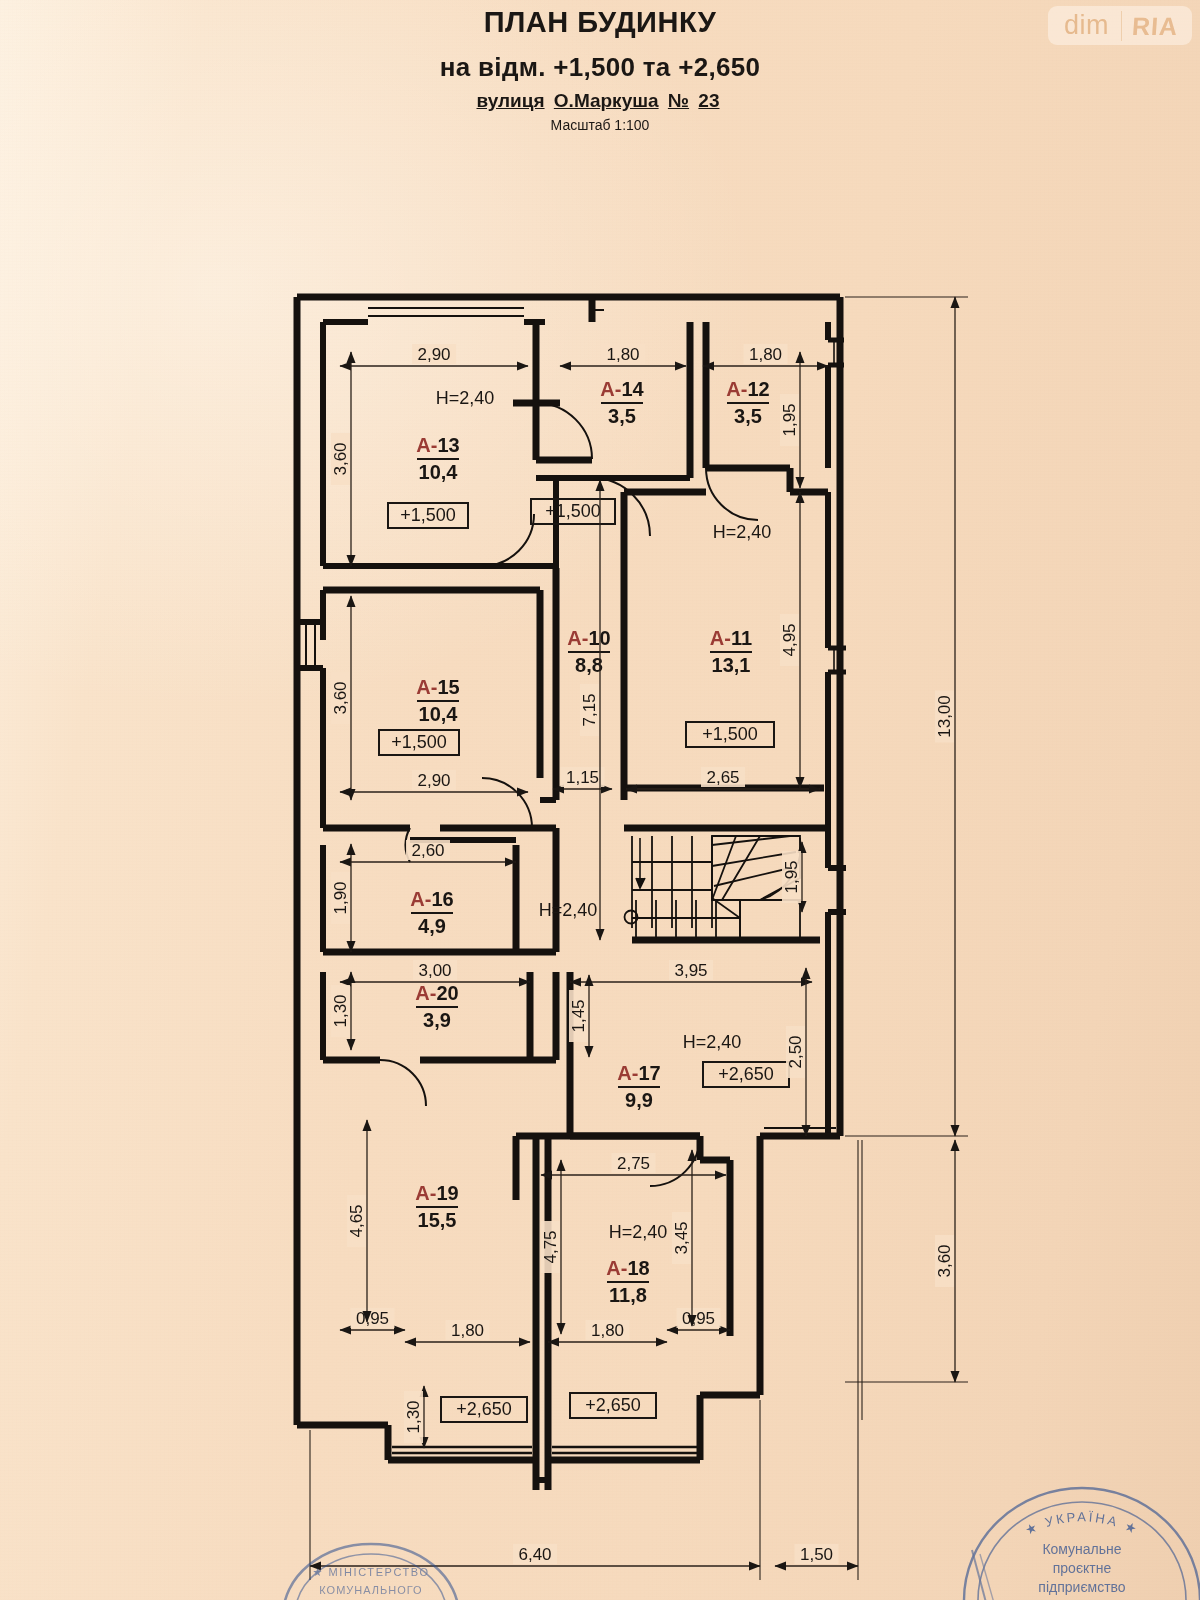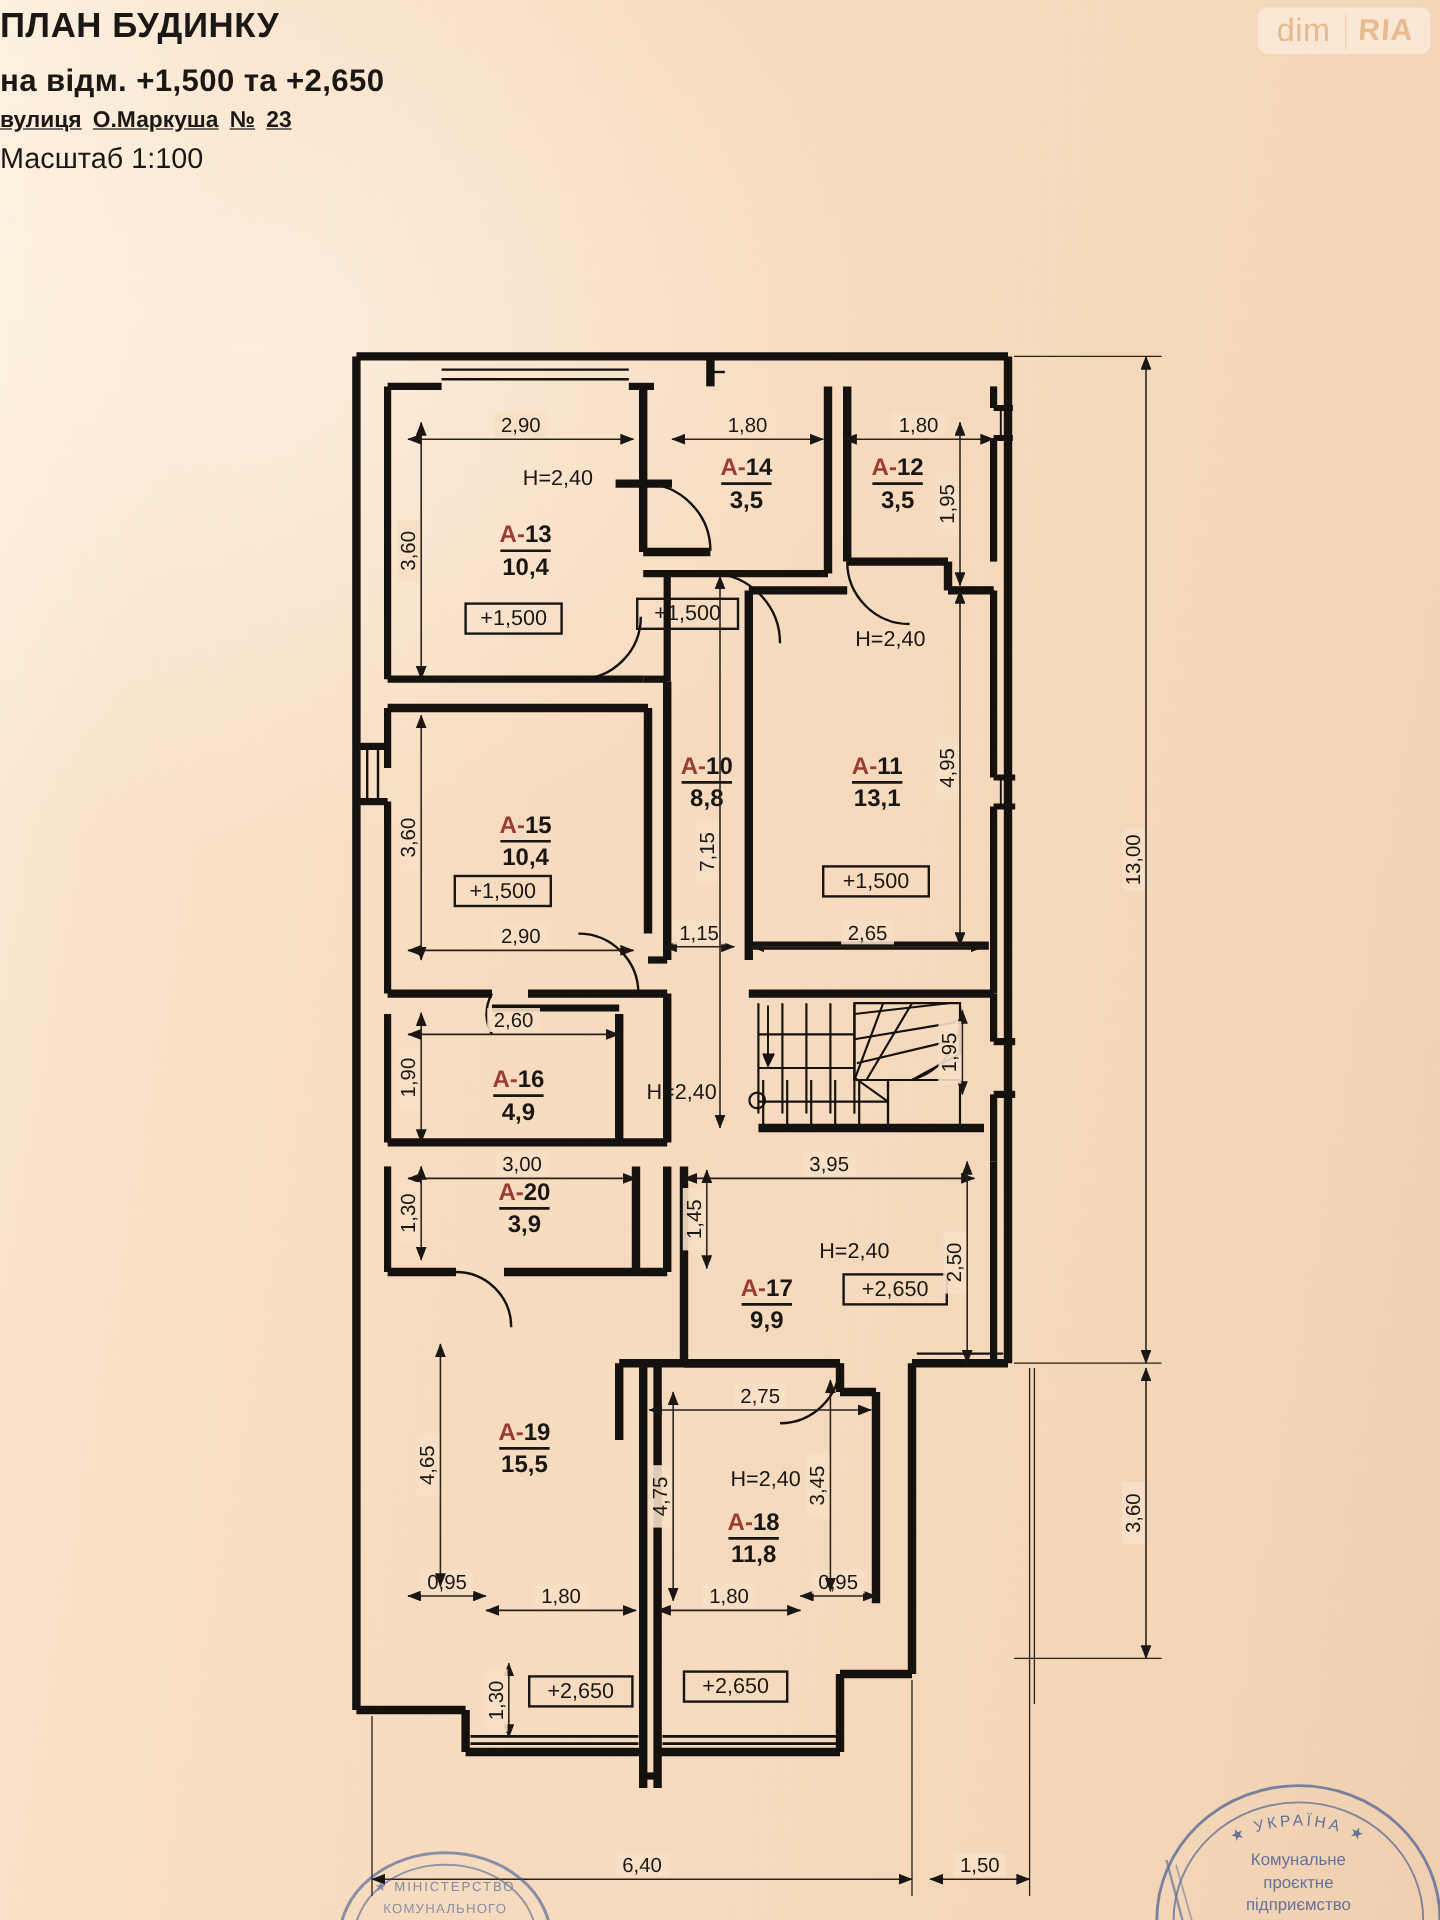--- a/index.html
+++ b/index.html
@@ -18,39 +18,39 @@
   }
   #grain{
     position:absolute;inset:0;opacity:.16;pointer-events:none;
     background-image:
       repeating-linear-gradient(0deg, rgba(160,120,85,.05) 0 1px, rgba(0,0,0,0) 1px 3px),
       repeating-linear-gradient(90deg, rgba(160,120,85,.04) 0 1px, rgba(0,0,0,0) 1px 4px);
   }
 
   
   #header{
-    position:absolute;left:0;top:6px;width:1200px;
+    position:absolute;left:0;top:6px;width:1200px;text-align:center;
     color:#1b1714;
   }
   .h-title{
     font-size:29px;font-weight:bold;letter-spacing:.5px;line-height:1.15;
   }
   .h-sub{
     font-size:26px;font-weight:bold;letter-spacing:.3px;line-height:1.25;margin-top:12px;
   }
   .h-row{font-size:19px;line-height:1.5;margin-top:3px;font-weight:bold;}
   .h-row .lbl{text-decoration:underline;font-weight:bold;}
   .h-row .val{text-decoration:underline;font-weight:bold;margin:0 4px;}
   .h-row .plain{font-weight:normal;}
-  .h-scale{font-size:24px;line-height:1.4;margin-top:1px;}
+  .h-scale{font-size:14px;line-height:1.4;margin-top:1px;}
 
   
   #watermark{
     position:absolute;right:8px;top:6px;
-    display:flex;align-items:center;
+    display:flex;align-items:flex-end;
     background:rgba(255,246,236,.55);
     border-radius:9px;
     padding:4px 2px;
     opacity:.95;
   }
   #watermark .wm-dim{
     font-size:27px;color:#e6b98d;font-weight:500;
     padding:0 12px 0 14px;letter-spacing:.5px;
   }
   #watermark .wm-sep{width:1px;height:30px;background:rgba(230,185,141,.55);}

